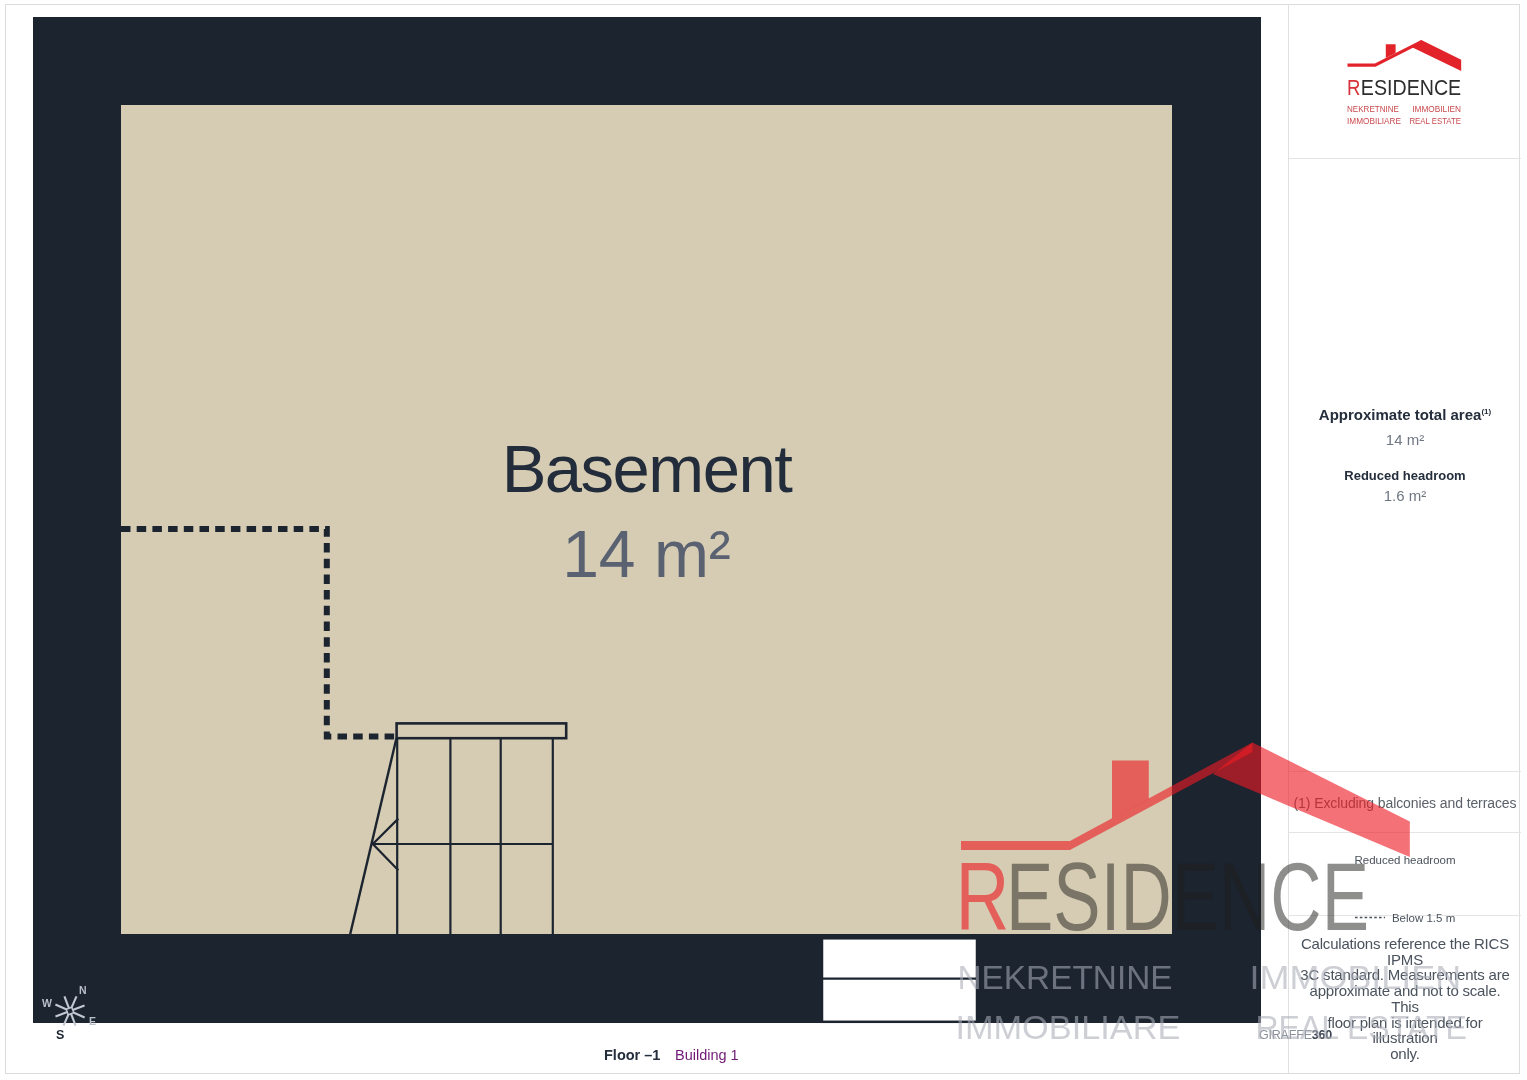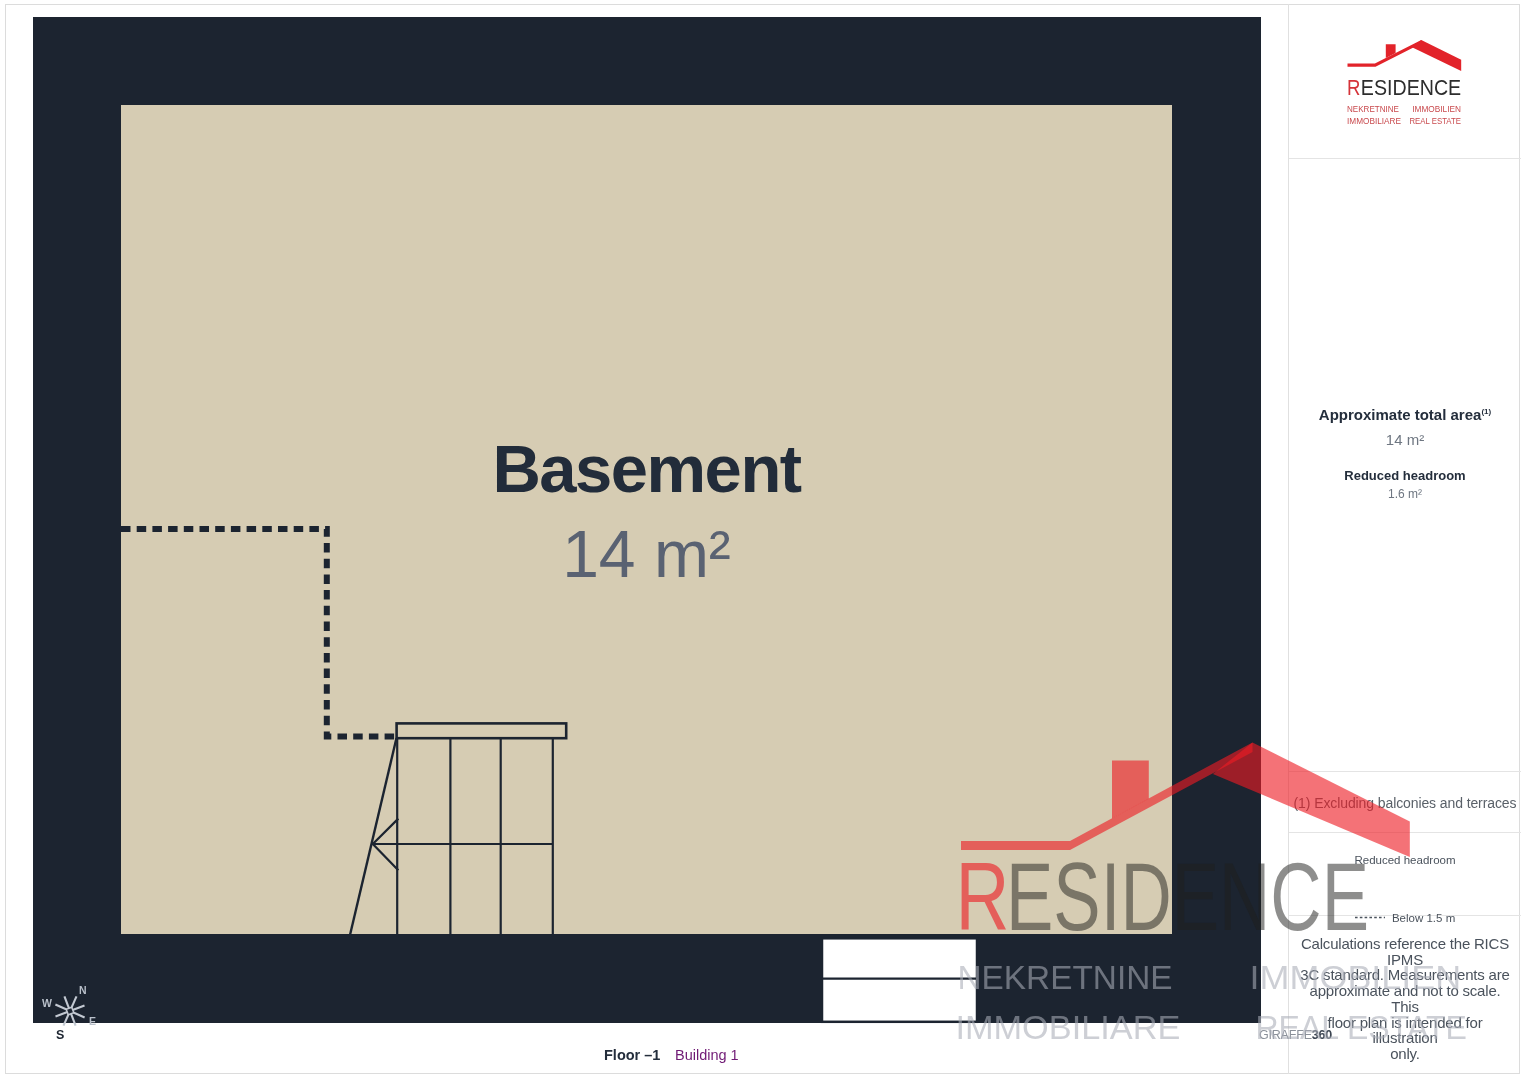--- a/index.html
+++ b/index.html
@@ -9,21 +9,21 @@
 </style>
 </head>
 <body>
 
 <div class="abs" style="left:5px;top:4px;width:1515px;height:1070px;border:1px solid #dcdcdc;box-sizing:border-box;"></div>
 
 <div class="abs" style="left:33px;top:17px;width:1228px;height:1006px;background:#1c2430;"></div>
 
 <div class="abs" style="left:121px;top:105px;width:1051px;height:829px;background:#d6ccb3;"></div>
 
-<div class="abs" style="left:121px;top:430px;width:1051px;text-align:center;font-weight:bold;font-size:67px;color:#222c3a;letter-spacing:-1.5px;">Basement</div>
+<div class="abs" style="left:121px;top:430px;width:1051px;text-align:center;font-weight:normal;font-size:67px;color:#222c3a;letter-spacing:-1.5px;">Basement</div>
 
 <div class="abs" style="left:121px;top:516px;width:1051px;text-align:center;font-size:66px;color:#5a6272;">14 m²</div>
 
 <svg class="abs" style="left:0;top:0;" width="1527" height="1080" viewBox="0 0 1527 1080">
 
   <path d="M121,529 L326.8,529 L326.8,736.4 L396,736.4" fill="none" stroke="#1c2430" stroke-width="6" stroke-dasharray="9.5 6.2"></path>
 
   <rect x="396.6" y="723.4" width="169.6" height="14.8" fill="#d6ccb3" stroke="#1c2430" stroke-width="2.6"></rect>
 
   <g stroke="#1c2430" stroke-width="2.2" fill="none">
@@ -90,21 +90,21 @@
     <text x="62.4" y="86.2" textLength="51.6" lengthAdjust="spacingAndGlyphs">REAL ESTATE</text>
   </g>
 </svg>
 
 <div class="abs" style="left:1289px;top:406px;width:232px;text-align:center;font-size:15px;font-weight:bold;color:#242e3c;">Approximate total area<span style="font-size:8px;vertical-align:6px;">(1)</span></div>
 
 <div class="abs" style="left:1289px;top:431px;width:232px;text-align:center;font-size:15px;color:#6e7681;">14 m²</div>
 
 <div class="abs" style="left:1289px;top:468px;width:232px;text-align:center;font-size:13px;font-weight:bold;color:#242e3c;">Reduced headroom</div>
 
-<div class="abs" style="left:1289px;top:487px;width:232px;text-align:center;font-size:12px;color:#6e7681;">1.6 m²</div>
+<div class="abs" style="left:1289px;top:487px;width:232px;text-align:center;font-size:15px;color:#6e7681;">1.6 m²</div>
 
 <div class="abs" style="left:1289px;top:795px;width:232px;text-align:center;font-size:14px;letter-spacing:-0.1px;color:#5a6169;">(1) Excluding balconies and terraces</div>
 
 <div class="abs" style="left:1289px;top:854px;width:232px;text-align:center;font-size:11.5px;color:#4a525c;">Reduced headroom</div>
 
 <div class="abs" style="left:1289px;top:912px;width:232px;text-align:center;font-size:11.5px;color:#4a525c;">
   <svg width="30" height="5" style="display:inline-block;vertical-align:2px;">
       <line x1="0" y1="2.5" x2="30" y2="2.5" stroke="#4a525c" stroke-width="1.4" stroke-dasharray="2.6 2.2"></line>
     </svg>
   <span style="margin-left:4px;">Below 1.5 m</span>

